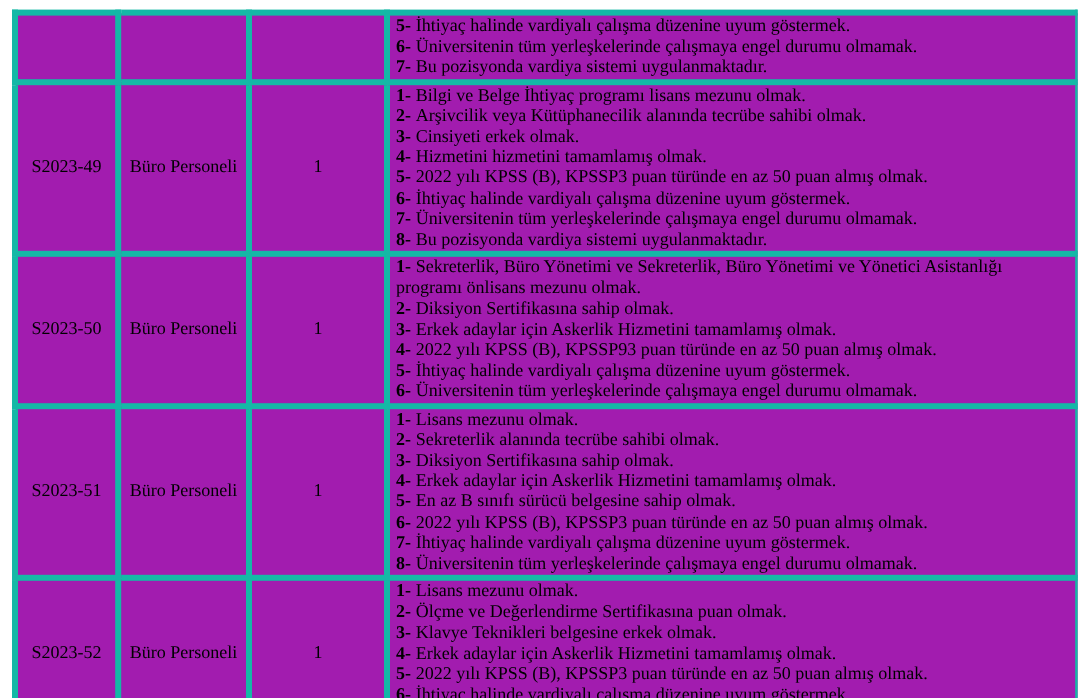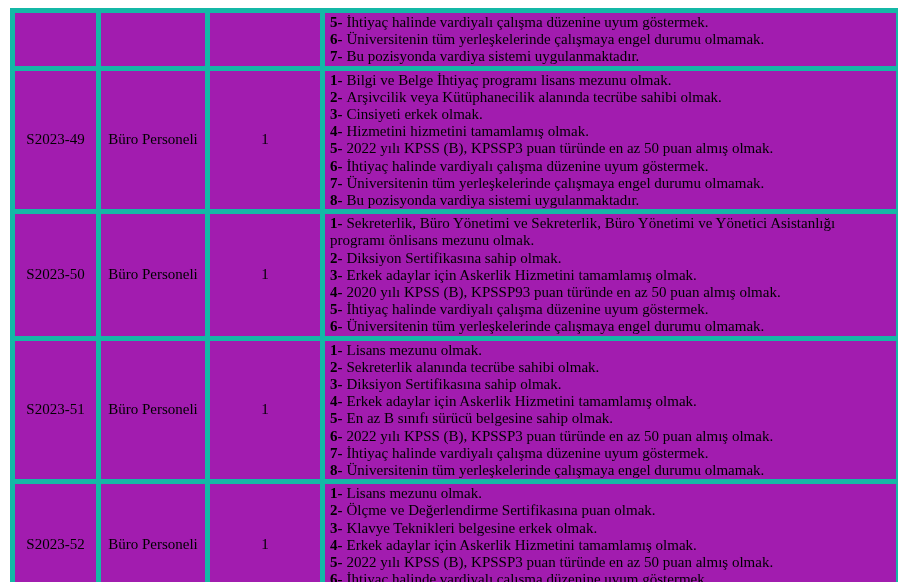--- a/index.html
+++ b/index.html
@@ -87,21 +87,21 @@
         </td>
       </tr>
       <tr class="row-2">
         <td class="c-cell">S2023-50</td>
         <td class="c-cell">Büro Personeli</td>
         <td class="c-cell">1</td>
         <td class="req-cell">
           <div class="req-line"><span class="req-num">1-</span><span>Sekreterlik, Büro Yönetimi ve Sekreterlik, Büro Yönetimi ve Yönetici Asistanlığı programı önlisans mezunu olmak.</span></div>
           <div class="req-line"><span class="req-num">2-</span><span>Diksiyon Sertifikasına sahip olmak.</span></div>
           <div class="req-line"><span class="req-num">3-</span><span>Erkek adaylar için Askerlik Hizmetini tamamlamış olmak.</span></div>
-          <div class="req-line"><span class="req-num">4-</span><span>2020 yılı KPSS (B), KPSSP93 puan türünde en az 50 puan almış olmak.</span></div>
+          <div class="req-line"><span class="req-num">4-</span><span>2022 yılı KPSS (B), KPSSP93 puan türünde en az 50 puan almış olmak.</span></div>
           <div class="req-line"><span class="req-num">5-</span><span>İhtiyaç halinde vardiyalı çalışma düzenine uyum göstermek.</span></div>
           <div class="req-line"><span class="req-num">6-</span><span>Üniversitenin tüm yerleşkelerinde çalışmaya engel durumu olmamak.</span></div>
         </td>
       </tr>
       <tr class="row-3">
         <td class="c-cell">S2023-51</td>
         <td class="c-cell">Büro Personeli</td>
         <td class="c-cell">1</td>
         <td class="req-cell">
           <div class="req-line"><span class="req-num">1-</span><span>Lisans mezunu olmak.</span></div>

